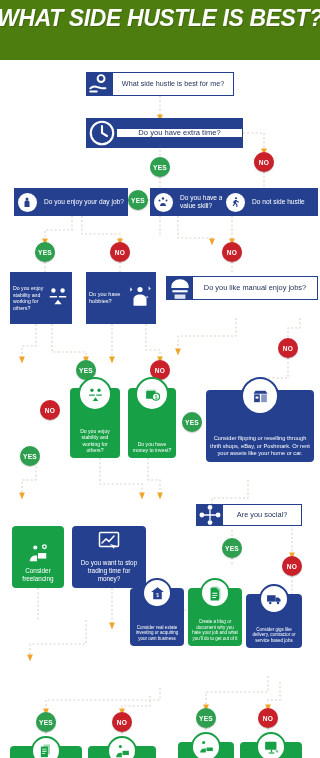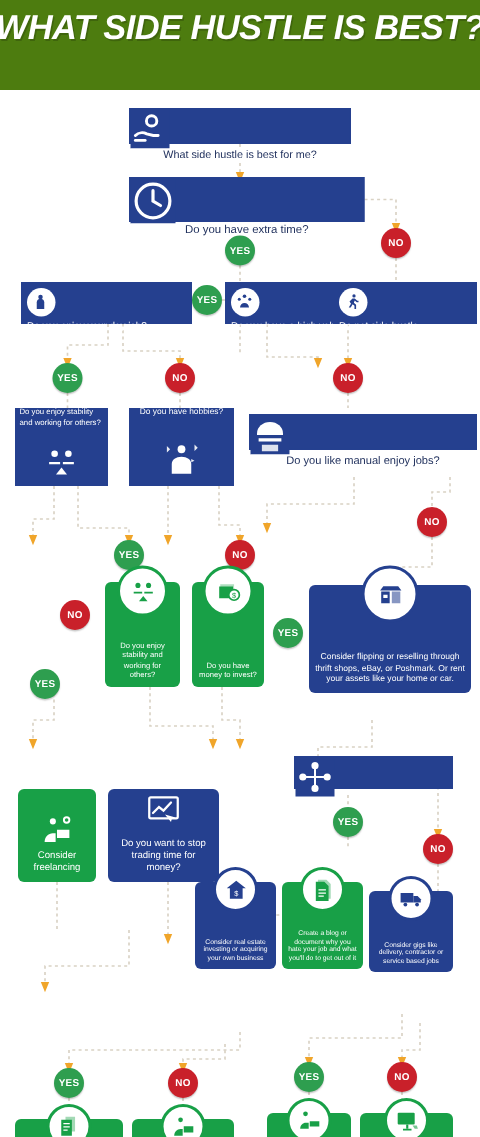--- a/index.html
+++ b/index.html
@@ -30,21 +30,21 @@
     white-space:nowrap;
   }
 
   
   #canvas{position:absolute;left:0;top:60px;width:320px;height:698px;}
 
   
   #wires{position:absolute;left:0;top:0;width:320px;height:698px;}
 
   
-  .node{position:absolute;box-sizing:border-box;flex-direction:column;}
+  .node{position:absolute;box-sizing:border-box;}
 
   
   .bar{display:flex;align-items:stretch;background:#25408f;border:1px solid #25408f;}
   .bar .ic{width:26px;flex:0 0 26px;background:#25408f;display:flex;align-items:center;justify-content:center;}
   .bar .tx{flex:1;background:#ffffff;display:flex;align-items:center;justify-content:center;
            color:#22325e;font-size:7.2px;text-align:center;padding:0 3px;line-height:1.15;}
 
   
   .barsolid{display:flex;align-items:stretch;background:#25408f;}
   .barsolid .ic{width:26px;flex:0 0 26px;display:flex;align-items:center;justify-content:center;}
@@ -176,21 +176,21 @@
     <div class="ic">
       <svg viewBox="0 0 24 24" fill="none" stroke="#ffffff" stroke-width="1.8">
         <circle cx="13" cy="7" r="3.2"></circle>
         <path d="M3 16c2-2 5-2 7-1l4 1h3" stroke-linecap="round"></path>
         <path d="M3 19h6" stroke-linecap="round"></path>
       </svg>
     </div>
     <div class="tx">What side hustle is best for me?</div>
   </div>
 
-  <div class="node bar" style="left:86px;top:58px;width:157px;height:30px;">
+  <div class="node bar" style="left:86px;top:58px;width:157px;height:30px;align-items:center;">
     <div class="ic" style="width:30px;flex:0 0 30px;">
       <svg viewBox="0 0 24 24" fill="none" stroke="#ffffff" stroke-width="1.7">
         <circle cx="12" cy="12" r="9"></circle>
         <path d="M12 6.5V12l4 2.4" stroke-linecap="round"></path>
       </svg>
     </div>
     <div class="tx" style="font-size:7.6px;">Do you have extra time?</div>
   </div>
 
   <div class="pill yes" style="left:150px;top:97px;">YES</div>
@@ -322,20 +322,21 @@
   <div class="node bar" style="left:196px;top:444px;width:106px;height:22px;">
     <div class="ic">
       <svg viewBox="0 0 24 24" fill="#ffffff">
         <circle cx="12" cy="5" r="2.2"></circle>
           <circle cx="4.5" cy="12" r="2.2"></circle>
         <circle cx="19.5" cy="12" r="2.2"></circle>
           <circle cx="12" cy="19" r="2.2"></circle>
         <path d="M11.4 7h1.2v10h-1.2zM6 11.4h12v1.2H6z"></path>
       </svg>
     </div>
+    <div class="tx" style="font-size:7.4px;">Are you social?</div>
   </div>
 
   <div class="pill yes" style="left:222px;top:478px;">YES</div>
   <div class="pill no" style="left:282px;top:496px;">NO</div>
 
 
   <div class="node card green" style="left:12px;top:466px;width:52px;height:62px;">
     <span class="med" style="background:transparent;border:none;top:4px;position:relative;transform:none;left:0;">
       <svg viewBox="0 0 24 24" fill="#ffffff" style="width:22px;height:22px;">
         <circle cx="9" cy="5" r="2.2"></circle>

